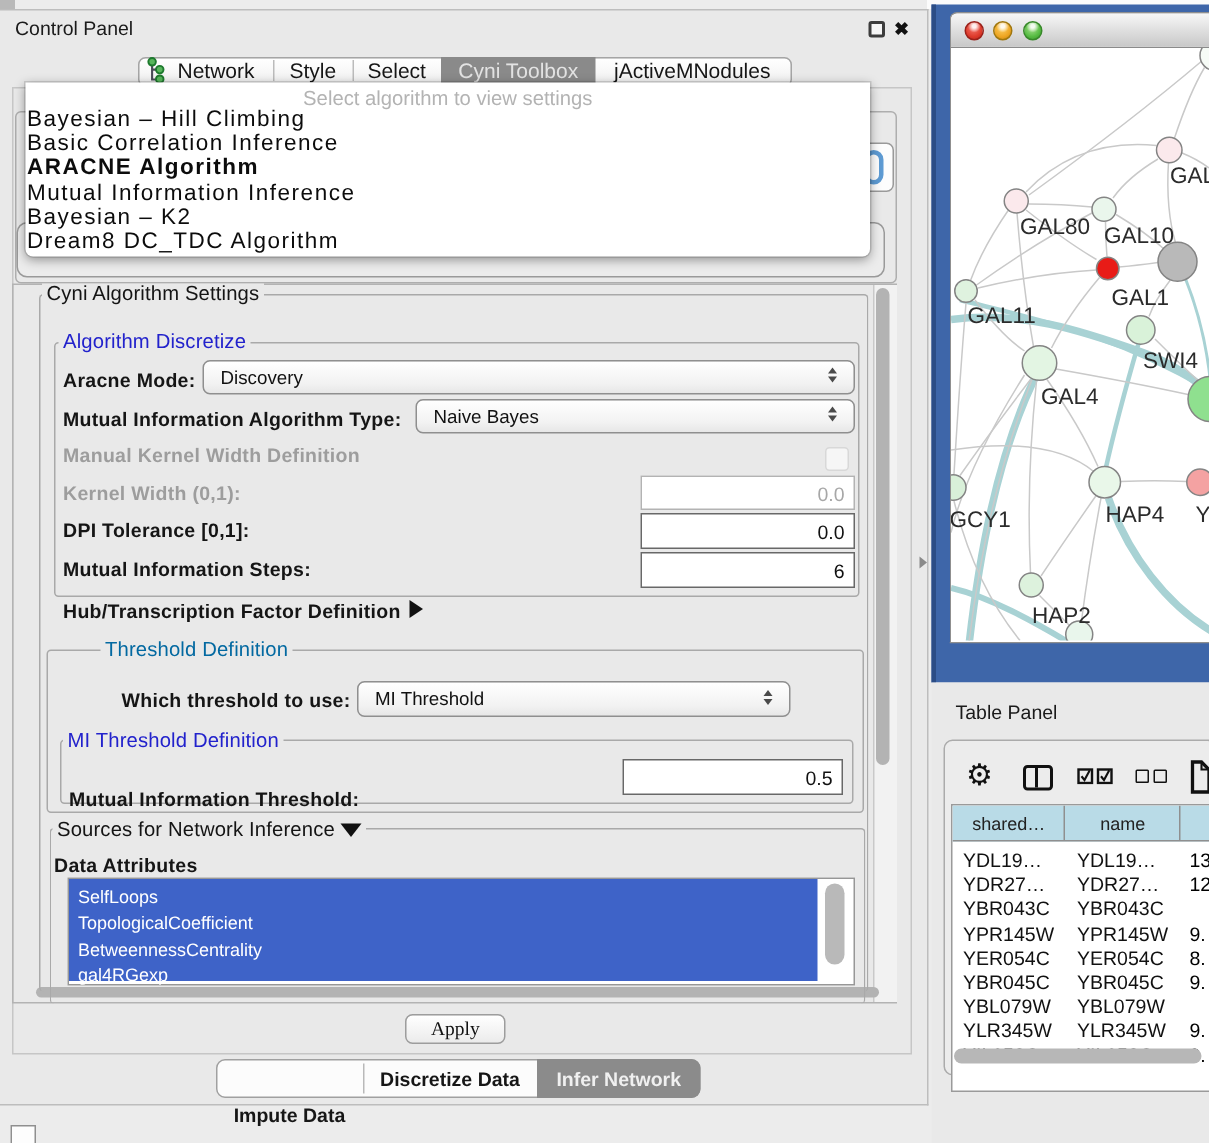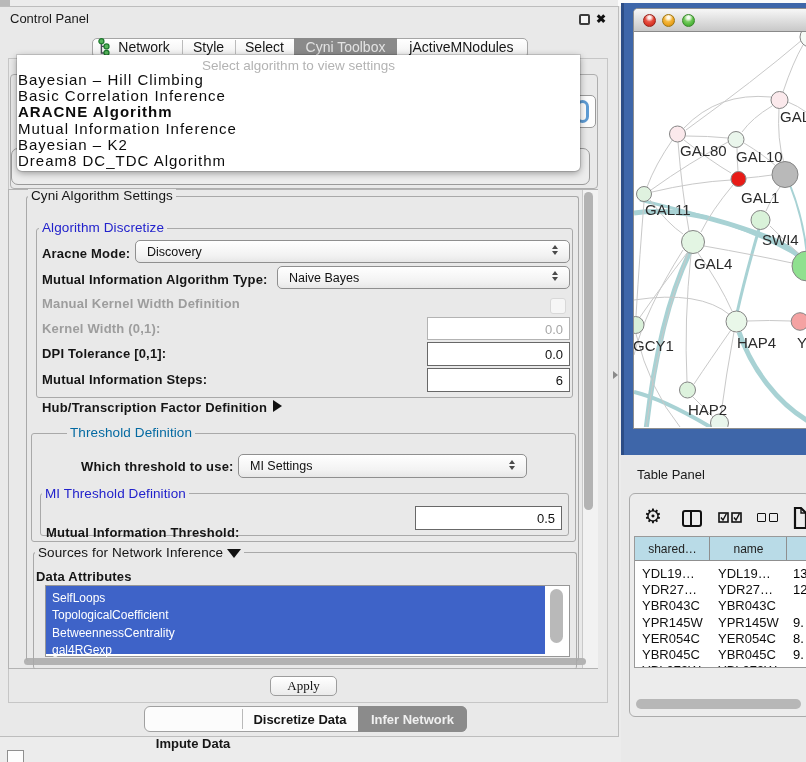--- a/index.html
+++ b/index.html
@@ -96,21 +96,21 @@
     <span>6</span>
   </div>
 
 <div class="abs b13" style="left:42px;top:400px;">Hub/Transcription Factor Definition</div>
 <div class="abs" style="left:273px;top:400px;width:0;height:0;border-top:6px solid transparent;border-bottom:6px solid transparent;border-left:9px solid #111;"></div>
 
 <div class="grp" style="left:31px;top:433px;width:543px;height:107px;"></div>
 <div class="grplab" style="left:35px;top:426px;color:#0369a1;margin-left:32px;">Threshold Definition</div>
 <div class="abs b13" style="left:81px;top:459px;">Which threshold to use:</div>
 <div class="combo" style="left:238px;top:454px;width:287px;height:22px;">
-  <span class="ct">MI Settings</span>
+  <span class="ct">MI Threshold</span>
     <span class="arr" style="top:5px;">
       <span class="up"></span>
       <span class="dn"></span>
     </span>
   </div>
 <div class="grp" style="left:40px;top:493px;width:527px;height:41px;"></div>
 <div class="grplab" style="left:42px;top:487px;color:#2222cc;">MI Threshold Definition</div>
 <div class="abs b13" style="left:46px;top:525px;">Mutual Information Threshold:</div>
 <div class="inp" style="left:415px;top:506px;width:145px;height:22px;">
     <span>0.5</span>
@@ -238,21 +238,21 @@
 <path d="M3,5.5 5,8 8.5,1.5" stroke="#111" stroke-width="1.4" fill="none"></path>
 <path d="M16,5.5 18,8 21.5,1.5" stroke="#111" stroke-width="1.4" fill="none"></path>
 </svg>
 <div class="abs" style="left:757px;top:513px;width:7px;height:7px;border:1.5px solid #111;border-radius:1px;"></div>
 <div class="abs" style="left:769px;top:513px;width:7px;height:7px;border:1.5px solid #111;border-radius:1px;"></div>
 <svg class="abs" style="left:793px;top:506px;" width="14" height="24" viewBox="0 0 14 24">
 <path d="M2,2 H8 L13,7 V22 H2 Z" fill="none" stroke="#111" stroke-width="2.2"></path>
 <path d="M8,2 V7 H13" fill="none" stroke="#111" stroke-width="1.4"></path>
 </svg>
 
-<div class="abs" style="left:634px;top:536px;width:172px;height:132px;background:#fff;border:1px solid #9a9a9a;border-right:none;box-sizing:border-box;overflow:hidden;padding-left:12px;">
+<div class="abs" style="left:634px;top:536px;width:172px;height:192px;background:#fff;border:1px solid #9a9a9a;border-right:none;box-sizing:border-box;overflow:hidden;padding-left:12px;">
   <div style="position:absolute;left:0;top:0;width:100%;height:23px;background:#b9dbe7;border-bottom:1px solid #8f8f8f;"></div>
   <div style="position:absolute;left:0;top:5px;width:75px;text-align:center;font-size:12px;color:#222;">shared…</div>
   <div style="position:absolute;left:75px;top:5px;width:77px;text-align:center;font-size:12px;color:#222;">name</div>
   <div style="position:absolute;left:74px;top:0;width:1px;height:23px;background:#8f8f8f;"></div>
   <div style="position:absolute;left:151px;top:0;width:1px;height:23px;background:#8f8f8f;"></div>
   <div style="position:absolute;left:7px;top:29px;font-size:13px;line-height:16.2px;color:#111;">YDL19…<br>YDR27…<br>YBR043C<br>YPR145W<br>YER054C<br>YBR045C<br>YBL079W<br>YLR345W<br>YIL052C</div>
   <div style="position:absolute;left:83px;top:29px;font-size:13px;line-height:16.2px;color:#111;">YDL19…<br>YDR27…<br>YBR043C<br>YPR145W<br>YER054C<br>YBR045C<br>YBL079W<br>YLR345W<br>YIL052C</div>
   <div style="position:absolute;left:158px;top:29px;font-size:13px;line-height:16.2px;color:#000000;">13<br>12<br><br>9.<br>8.<br>9.<br><br>9.<br>9.</div>
 </div>
 <div class="abs" style="left:636px;top:699px;width:165px;height:10px;background:#b7b7b7;border-radius:5px;"></div>

